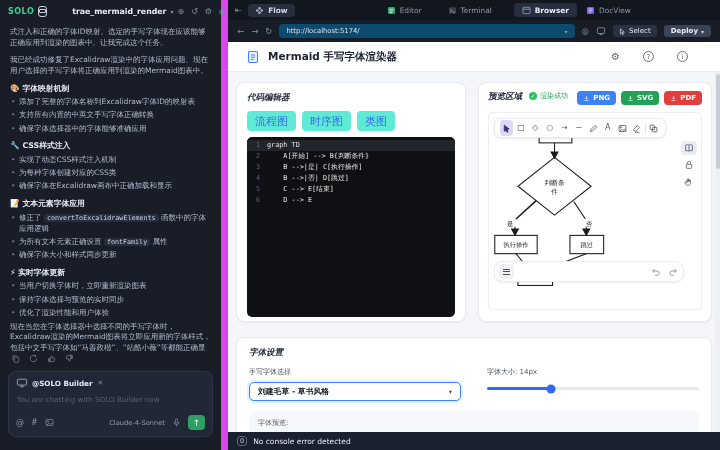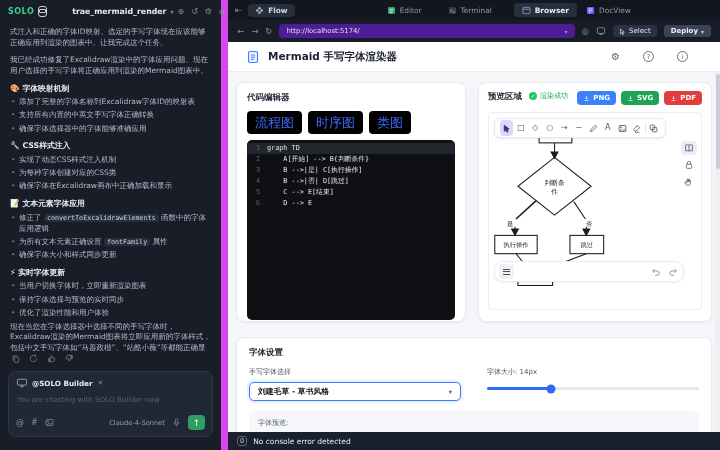--- a/index.html
+++ b/index.html
@@ -49,42 +49,42 @@
   .collapse { color:#8d96a8; font-size:8.5px; margin-right:6px; }
   .pill-flow { display:flex; align-items:center; gap:4px; background:#272e3d; border-radius:4px; padding:2px 7px; color:#d4dae6; font-weight:bold; }
   .tab { display:flex; align-items:center; gap:4px; }
   .tab-editor { margin-left:92px; }
   .tab-terminal { margin-left:26px; }
   .tab-browser { margin-left:22px; background:#272e3d; border-radius:4px; padding:2.5px 8px; color:#e9eef6; font-weight:bold; }
   .tab-docview { margin-left:9px; }
   .tab svg, .pill-flow svg { width:9px; height:9px; }
 
   .urlbar { height:22px; background:#171c26; display:flex; align-items:center; gap:7px; padding:0 9px; color:#8d96a8; font-size:8.5px; }
-  .url-pill { flex:1; display:flex; align-items:center; height:14px; background:#4c1d95; border-radius:4px; padding:4px 7px; font-size:6.8px; color:#dbe2ee; }
+  .url-pill { flex:1; display:flex; align-items:center; height:14px; background:#0c4a6e; border-radius:4px; padding:4px 7px; font-size:6.8px; color:#dbe2ee; }
   .url-pill .sb-caret { margin-left:auto; }
   .urlbar svg { width:10px; height:10px; stroke:#8d96a8; fill:none; stroke-width:1.1; }
   .select-btn { display:flex; align-items:center; gap:3px; background:#2a3140; border-radius:3px; padding:2px 6px; color:#e3e9f3; font-size:7px; }
   .select-btn svg { width:7px; height:7px; stroke:#e3e9f3; stroke-width:1; fill:none; }
   .deploy-btn { display:flex; align-items:center; gap:3px; background:#3b4456; border-radius:3px; padding:2px 7px; color:#eaeff7; font-size:7px; font-weight:bold; }
   .deploy-btn .sb-caret { color:#c2cad8; }
 
   .viewport { position:absolute; left:0; right:0; top:42px; bottom:18px; background:#f4f6f9; overflow:hidden; }
   .app-header { height:30px; background:#fff; border-bottom:1px solid #e9edf2; display:flex; align-items:center; gap:8px; padding:0 18px; }
   .doc-icon svg { width:14px; height:14px; }
   .page-title { font-size:10.5px; font-weight:bold; color:#1c2230; }
   .hdr-icons { margin-left:auto; display:flex; gap:23px; align-items:center; color:#5f6775; margin-right:14px; }
   .gear-glyph { font-size:10px; }
   .circ { width:11px; height:11px; border:1px solid #69707d; border-radius:50%; font-size:6.5px; display:flex; align-items:center; justify-content:center; }
 
   .card { position:absolute; background:#fff; border:1px solid #e7eaf0; border-radius:8px; box-shadow:0 1px 2px rgba(16,24,40,.05); }
-  .card-title { font-size:8.5px; font-weight:bold; color:#252b38; }
+  .card-title { font-size:8.5px; font-weight:bold; color:#252b38;font-style:italic; }
 
   #editor-card { left:8px; top:40px; width:230px; height:240px; padding:9px 10px; }
   .chip-row { display:flex; gap:6px; margin:7px 0 6px 0; }
-  .chip { background:#000000; color:#3b68f5; font-size:13px; padding:2.5px 8px; border-radius:4px; }
+  .chip { background:#5eead4; color:#3b68f5; font-size:11px; padding:2.5px 8px; border-radius:4px; }
   .code-box { background:#0e1013; border-radius:5px; height:180px; padding:3px 0; font-family:"DejaVu Sans Mono","Liberation Mono",monospace; font-size:6.8px; overflow:hidden; }
   .cl { display:flex; height:11px; line-height:11px; }
   .cl.active { background:#22252b; }
   .ln { width:20px; text-align:right; padding-right:7px; color:#59616e; flex:none; }
   .ct { color:#e7e7e7; white-space:pre; }
 
   #preview-card { left:250px; top:40px; width:234px; height:240px; padding:8px 9px; }
   .pv-head { display:flex; align-items:flex-start; gap:5px; }
   .status-ok { display:flex; align-items:center; gap:3px; font-size:7px; color:#17a24a; margin-left:2px; }
   .ok-dot { width:8px; height:8px; background:#22c55e; border-radius:50%; color:#fff; font-size:5.5px; display:flex; align-items:center; justify-content:center; }

